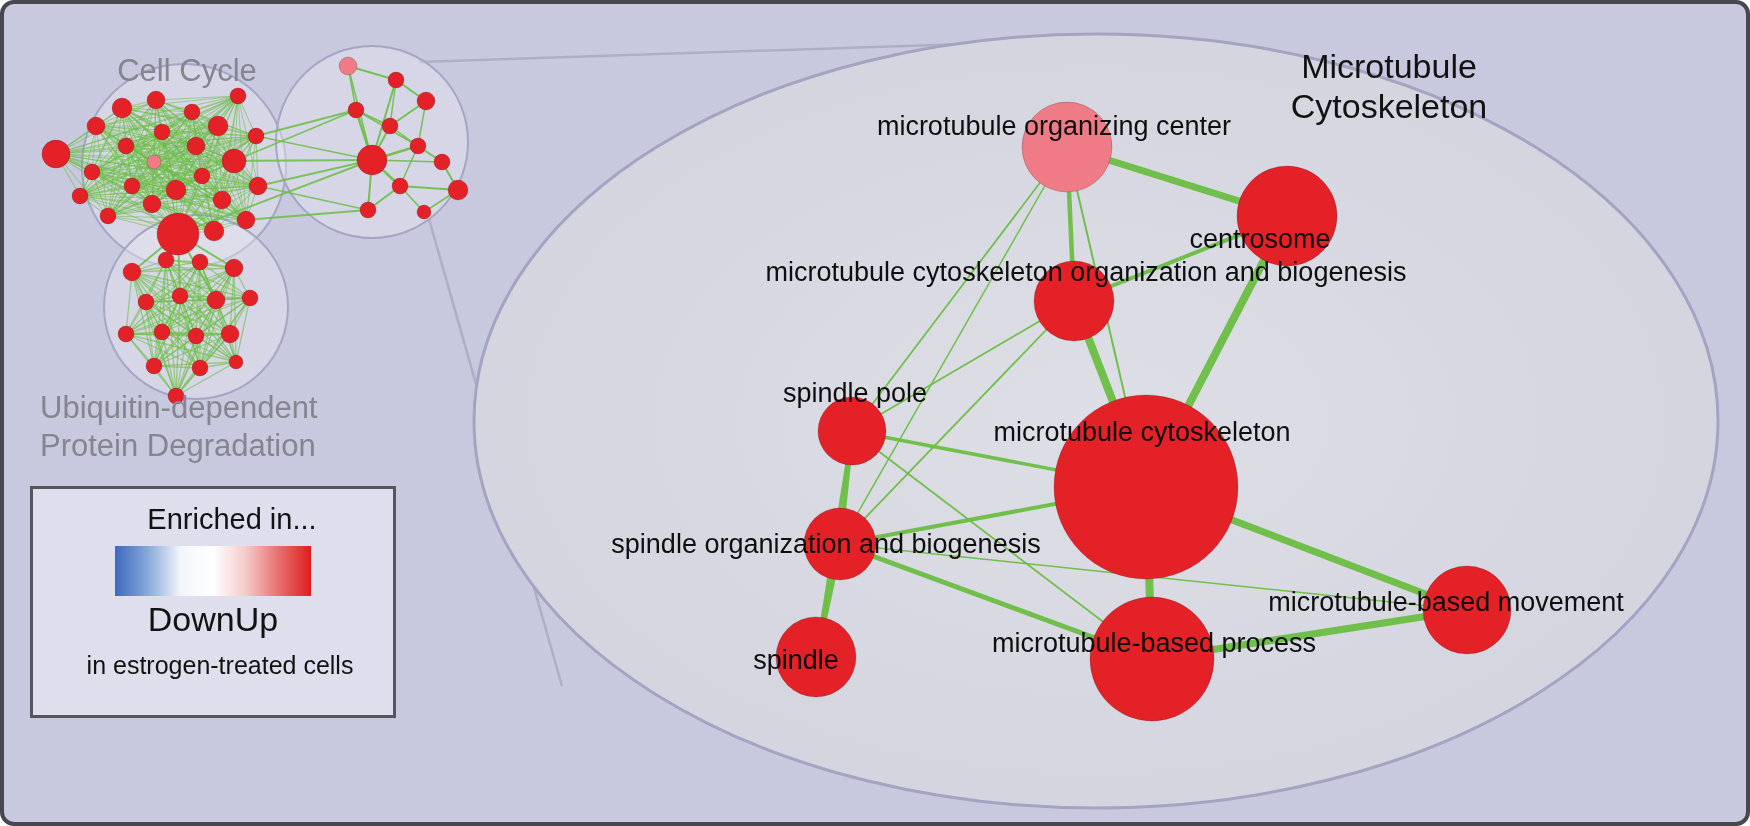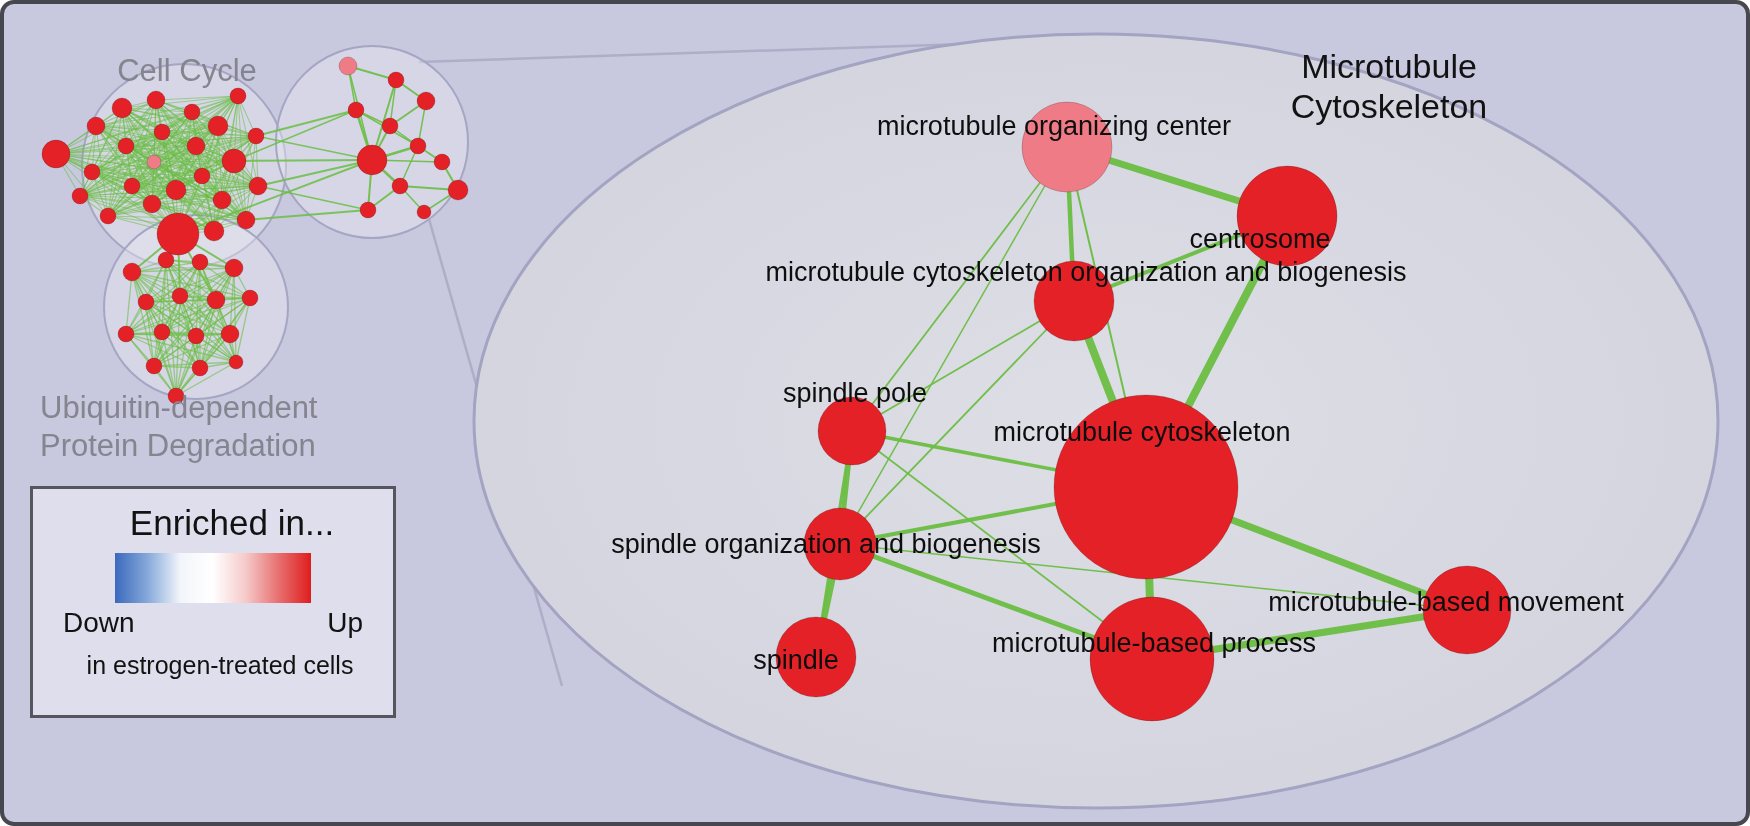--- a/index.html
+++ b/index.html
@@ -20,25 +20,25 @@
   .node-label{font-size:27px;fill:#0e0e0e;text-anchor:middle;}
   .legend{
     position:absolute;left:26px;top:482px;
     width:360px;height:226px;
     border:3px solid #55555e;
     background:rgba(248,248,252,0.45);
     text-align:center;
     color:#121212;
     box-sizing:content-box;
   }
-  .legend-title{font-size:35px;margin-top:14px;padding-left:38px;}
+  .legend-title{font-size:29px;margin-top:14px;padding-left:38px;}
   .legend-bar{width:196px;height:50px;margin:10px auto 4px auto;}
   .legend-downup{
-    display:flex;justify-content:space-between;
-    padding:0 30px;font-size:28px;margin-bottom:10px;
+    display:flex;justify-content:center;
+    padding:0 30px;font-size:34px;margin-bottom:10px;
   }
   .legend-sub{font-size:25px;line-height:1.3;padding-left:14px;}
 </style>
 </head>
 <body>
 
 <div class="figure">
   <svg id="net-svg" width="1750" height="826" viewBox="0 0 1750 826">
     <defs>
       <radialGradient id="ellg" cx="50%" cy="50%" r="65%">

